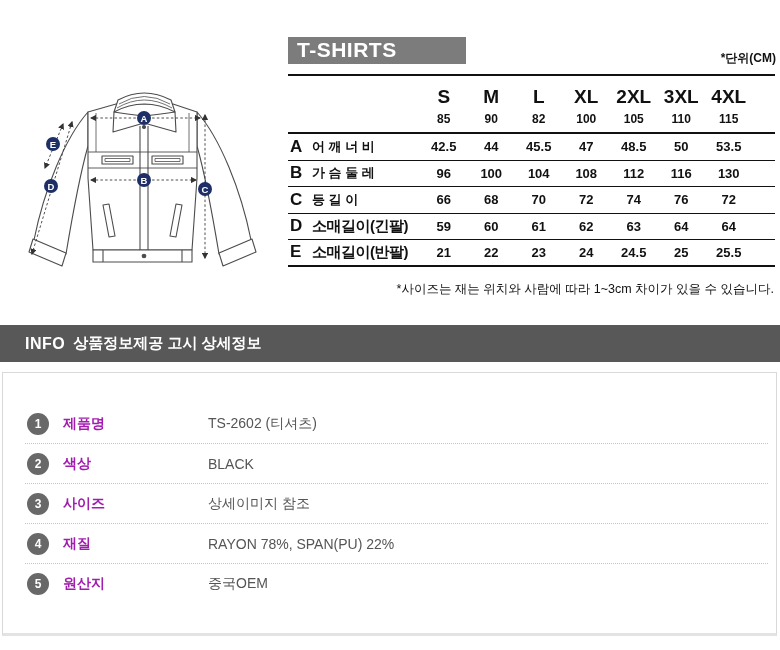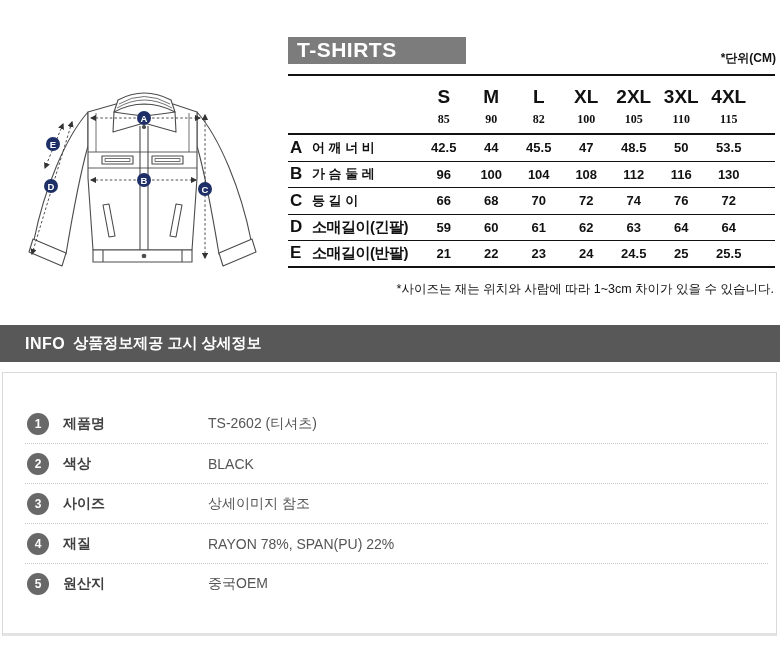--- a/index.html
+++ b/index.html
@@ -15,21 +15,21 @@
     line-height:26px; padding-left:9px; letter-spacing:.5px;
   }
   .unit-note {
     position:absolute; right:4px; top:50px; font-size:12px; font-weight:bold; color:#111;
   }
   
   .size-table { position:absolute; left:288px; top:74px; width:487px; border-top:2px solid #111; }
   .sheader { display:grid; grid-template-columns:132px repeat(7,47.5px); padding:10px 0 6px 0; }
   .scell { text-align:center; }
   .scell .sz { display:block; font-size:19px; font-weight:bold; }
-  .scell .base { display:block; font-size:12px; font-weight:bold; margin-top:4px;font-family:Liberation Serif, serif; }
+  .scell .base { display:block; font-size:12px; font-weight:bold; margin-top:4px; }
   .srows { border-top:2px solid #111; }
   .trow {
     display:grid; grid-template-columns:132px repeat(7,47.5px);
     align-items:center; height:26.5px; border-bottom:1.5px solid #111;
   }
   .trow:last-child { border-bottom:2px solid #111; }
   .rlabel { display:flex; align-items:center; padding-left:2px; }
   .rletter { font-size:17px; font-weight:bold; width:22px; }
   .rname { font-size:13px; font-weight:bold; white-space:nowrap; }
   .rname.sm { font-size:15px; letter-spacing:-0.5px; }
@@ -46,21 +46,21 @@
   .info-panel {
     position:absolute; left:2px; top:372px; width:775px; height:264px; background:#fff;
     border:1px solid #d9d9d9; border-bottom:3px solid #e3e3e3; padding-top:31px;
   }
   .irow { display:flex; align-items:center; height:39px; padding-left:24px; }
   .badge {
     width:22px; height:22px; border-radius:50%; background:#686868; color:#fff;
     font-size:12px; font-weight:bold; display:flex; align-items:center; justify-content:center;
     flex:0 0 22px;
   }
-  .ilabel { width:145px; margin-left:14px; font-size:14px; font-weight:bold; color:#404040; }
+  .ilabel { width:145px; margin-left:14px; font-size:14px; font-weight:bold; color:#a21caf; }
   .ivalue { font-size:14px; color:#555; }
   .dotsep { border-top:1px dotted #c6c6c6; margin:0 8px 0 22px; height:0; }
   
   .jacket { position:absolute; left:20px; top:82px; width:260px; height:205px; }
 </style>
 </head>
 <body>
 
 <div class="page">
 

